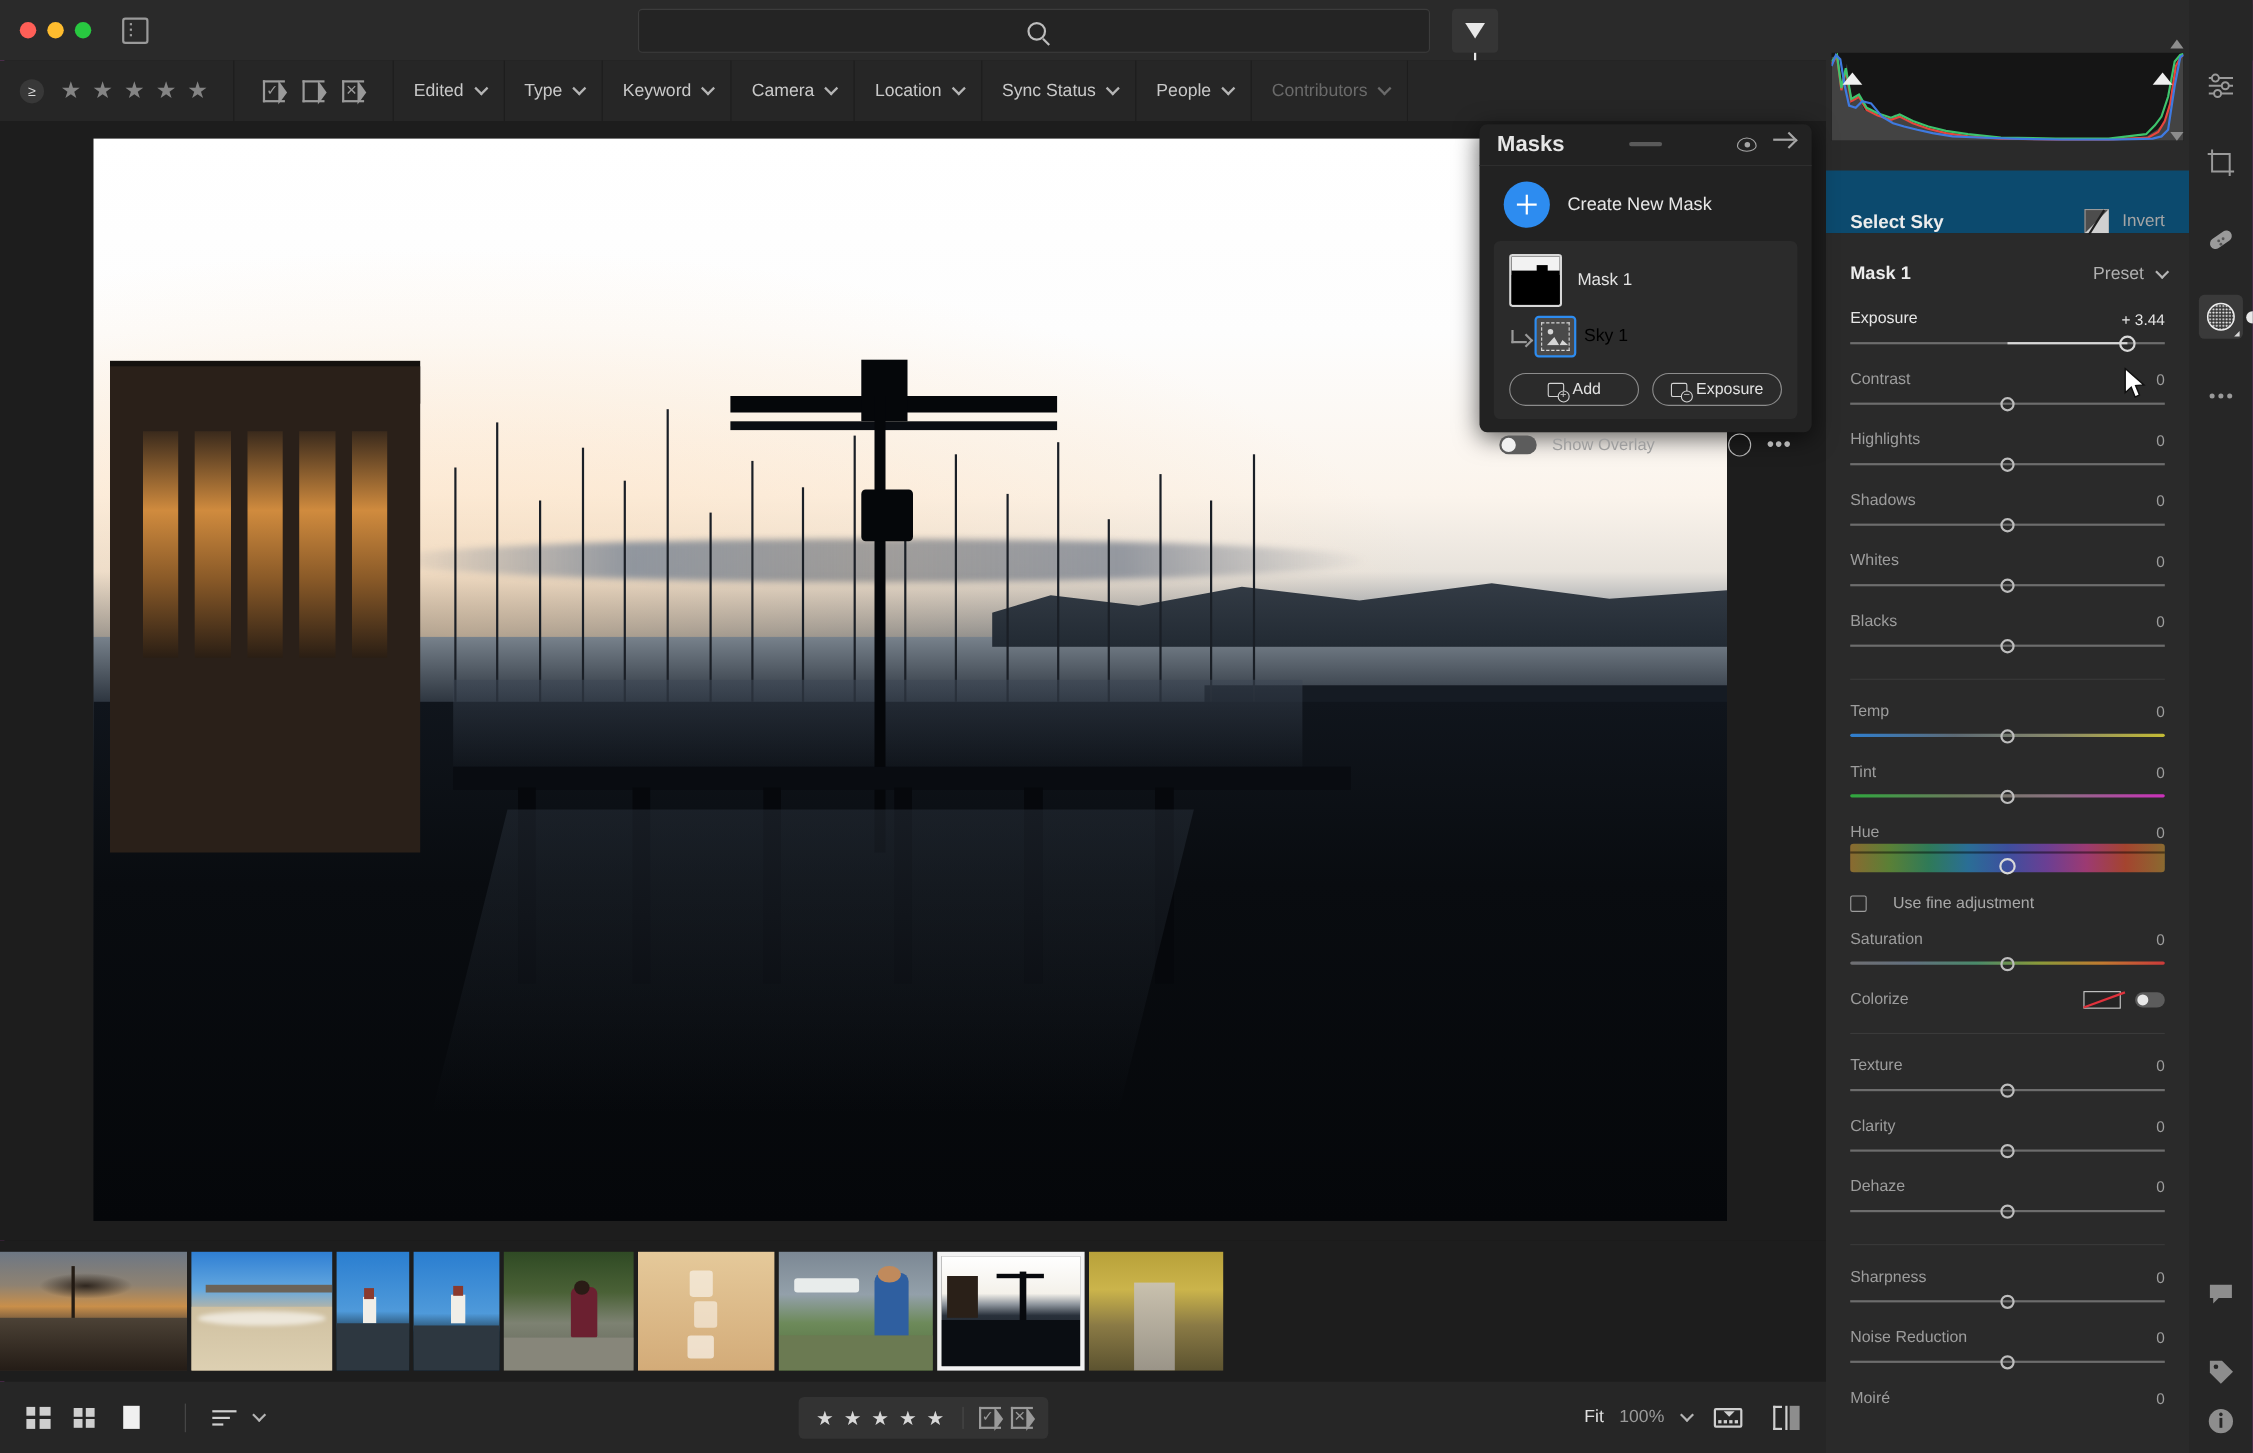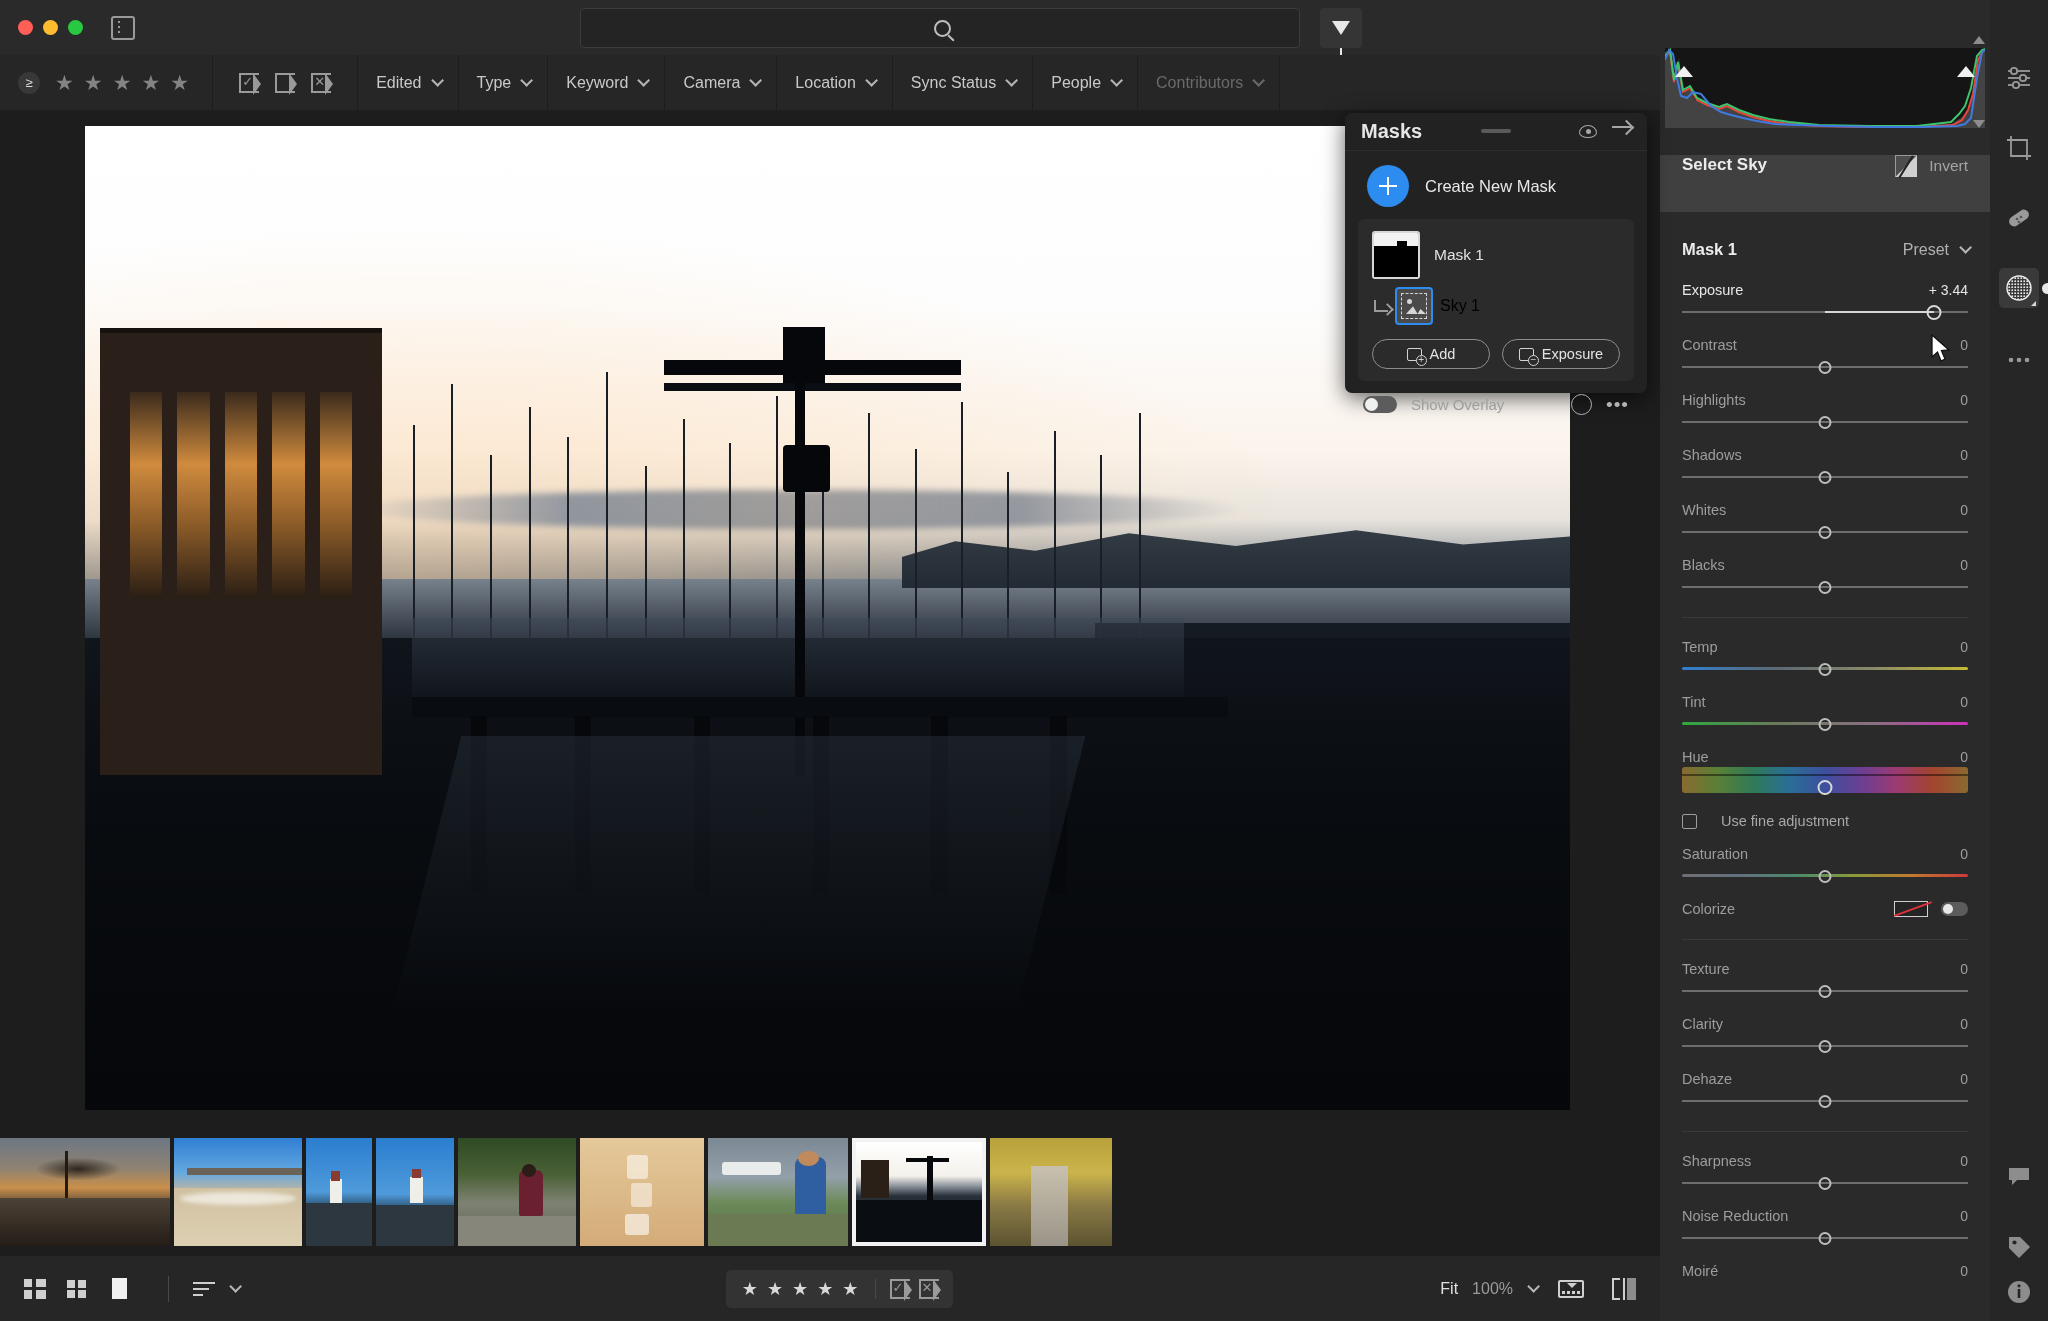--- a/index.html
+++ b/index.html
@@ -166,22 +166,22 @@
   .odots{color:#b2b2b2;font-size:19px;letter-spacing:1px;line-height:12px;}
 
   
   #rightpanel { position:absolute; left:1660px; top:0; width:330px; height:1321px; background:#2a2a2a; }
   #histo { position:absolute; left:5px; top:48px; width:320px; height:80px; background:#151515; }
   #histo svg{display:block;}
   .clip{position:absolute;width:0;height:0;border-left:9px solid transparent;border-right:9px solid transparent;
     border-bottom:11px solid #f0f0f0;top:18px;}
   .scrollarrow{position:absolute;right:5px;width:0;height:0;border-left:6px solid transparent;
     border-right:6px solid transparent;border-bottom:8px solid #8d8d8d;}
-  #selectsky { position:absolute; left:0; top:155px; width:330px; height:57px; background:#404040;
-    display:flex; align-items:flex-start; padding:0 22px; }
+  #selectsky { position:absolute; left:0; top:155px; width:330px; height:57px; background:#0c4a6e;
+    display:flex; align-items:flex-end; padding:0 22px; }
   #selectsky .t{color:#ececec;font-size:17px;font-weight:bold;}
   #selectsky .inv{margin-left:auto;display:flex;align-items:center;gap:12px;color:#a5a5a5;font-size:15.5px;}
   .invico{width:22px;height:22px;border:1.8px solid #9a9a9a;position:relative;background:#4d4d4d;}
   .invico::after{content:"";position:absolute;left:-1px;top:-1px;width:22px;height:22px;
     background:#d0d0d0;clip-path:polygon(100% 0,100% 100%,0 100%);}
   .invico::before{content:"";position:absolute;left:9px;top:-2px;width:2px;height:26px;background:#1f1f1f;
     transform:rotate(32deg);z-index:2;}
   #sliderpane { position:absolute; left:0; top:212px; width:330px; height:1109px; background:#2a2a2a;
     padding:0 22px; overflow:hidden; }
   #mask1row{display:flex;align-items:center;padding:28px 0 6px;}

